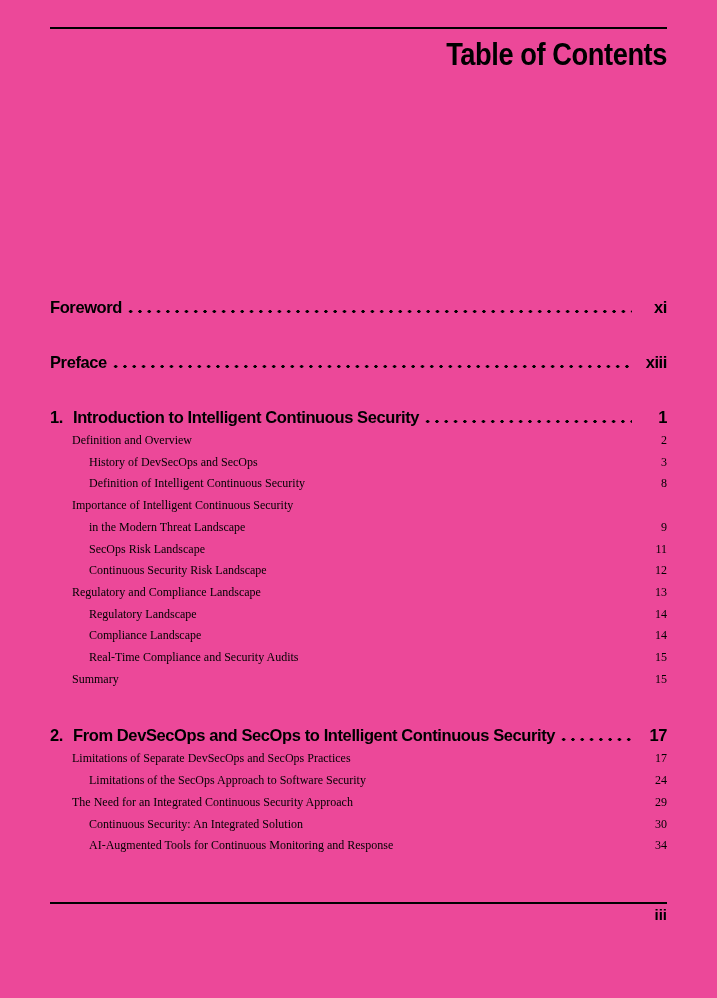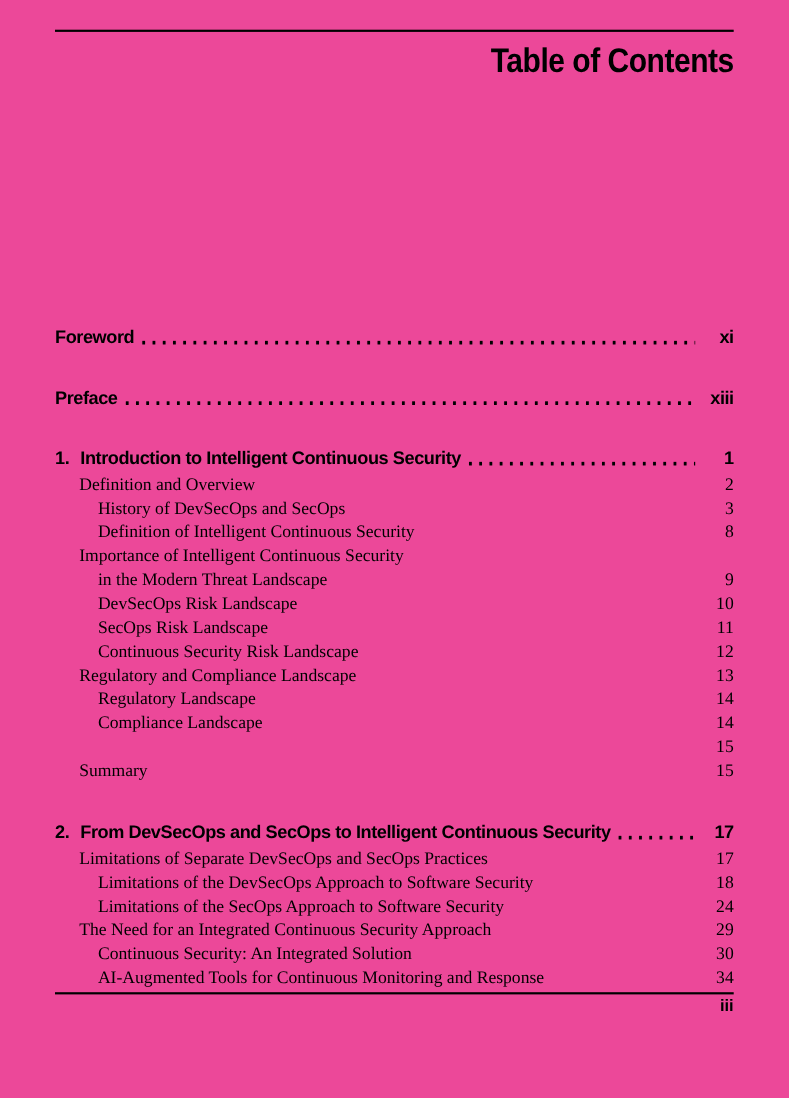--- a/index.html
+++ b/index.html
@@ -69,21 +69,21 @@
   
   .chapter { margin-top: 0; }
   .chapter + .chapter { margin-top: 20px; }
   .chapter .heading-row { margin-bottom: 3px; }
 
   
   .entry-row {
     display: flex;
     align-items: flex-end;
     font-family: "Liberation Serif", serif;
-    font-size: 16px;
+    font-size: 12px;
     line-height: 21.7px;
   }
   .entry-row .label { flex: none; white-space: nowrap; }
   .entry-row .spacer { flex: 1 1 auto; }
   .entry-row .pagenum { font-family: "Liberation Serif", serif; }
   .entry-row.level-1 { padding-left: 22px; }
   .entry-row.level-2 { padding-left: 39px; }
 
   .footer {
     position: absolute;
@@ -155,25 +155,20 @@
     <span class="spacer"></span>
     <span class="pagenum"></span>
   </div>
 
   <div class="entry-row level-2">
     <span class="label">in the Modern Threat Landscape</span>
     <span class="spacer"></span>
     <span class="pagenum">9</span>
   </div>
 
-  <div class="entry-row level-2">
-    <span class="label">DevSecOps Risk Landscape</span>
-    <span class="spacer"></span>
-    <span class="pagenum">10</span>
-  </div>
 
   <div class="entry-row level-2">
     <span class="label">SecOps Risk Landscape</span>
     <span class="spacer"></span>
     <span class="pagenum">11</span>
   </div>
 
   <div class="entry-row level-2">
     <span class="label">Continuous Security Risk Landscape</span>
     <span class="spacer"></span>
@@ -192,20 +187,21 @@
     <span class="pagenum">14</span>
   </div>
 
   <div class="entry-row level-2">
     <span class="label">Compliance Landscape</span>
     <span class="spacer"></span>
     <span class="pagenum">14</span>
   </div>
 
   <div class="entry-row level-2">
+    <span class="label">Real-Time Compliance and Security Audits</span>
     <span class="spacer"></span>
     <span class="pagenum">15</span>
   </div>
 
   <div class="entry-row level-1">
     <span class="label">Summary</span>
     <span class="spacer"></span>
     <span class="pagenum">15</span>
   </div>
 </div>
@@ -216,25 +212,20 @@
     <span class="leader"></span>
     <span class="pagenum">17</span>
   </div>
 
   <div class="entry-row level-1">
     <span class="label">Limitations of Separate DevSecOps and SecOps Practices</span>
     <span class="spacer"></span>
     <span class="pagenum">17</span>
   </div>
 
-  <div class="entry-row level-2">
-    <span class="label">Limitations of the DevSecOps Approach to Software Security</span>
-    <span class="spacer"></span>
-    <span class="pagenum">18</span>
-  </div>
 
   <div class="entry-row level-2">
     <span class="label">Limitations of the SecOps Approach to Software Security</span>
     <span class="spacer"></span>
     <span class="pagenum">24</span>
   </div>
 
   <div class="entry-row level-1">
     <span class="label">The Need for an Integrated Continuous Security Approach</span>
     <span class="spacer"></span>

